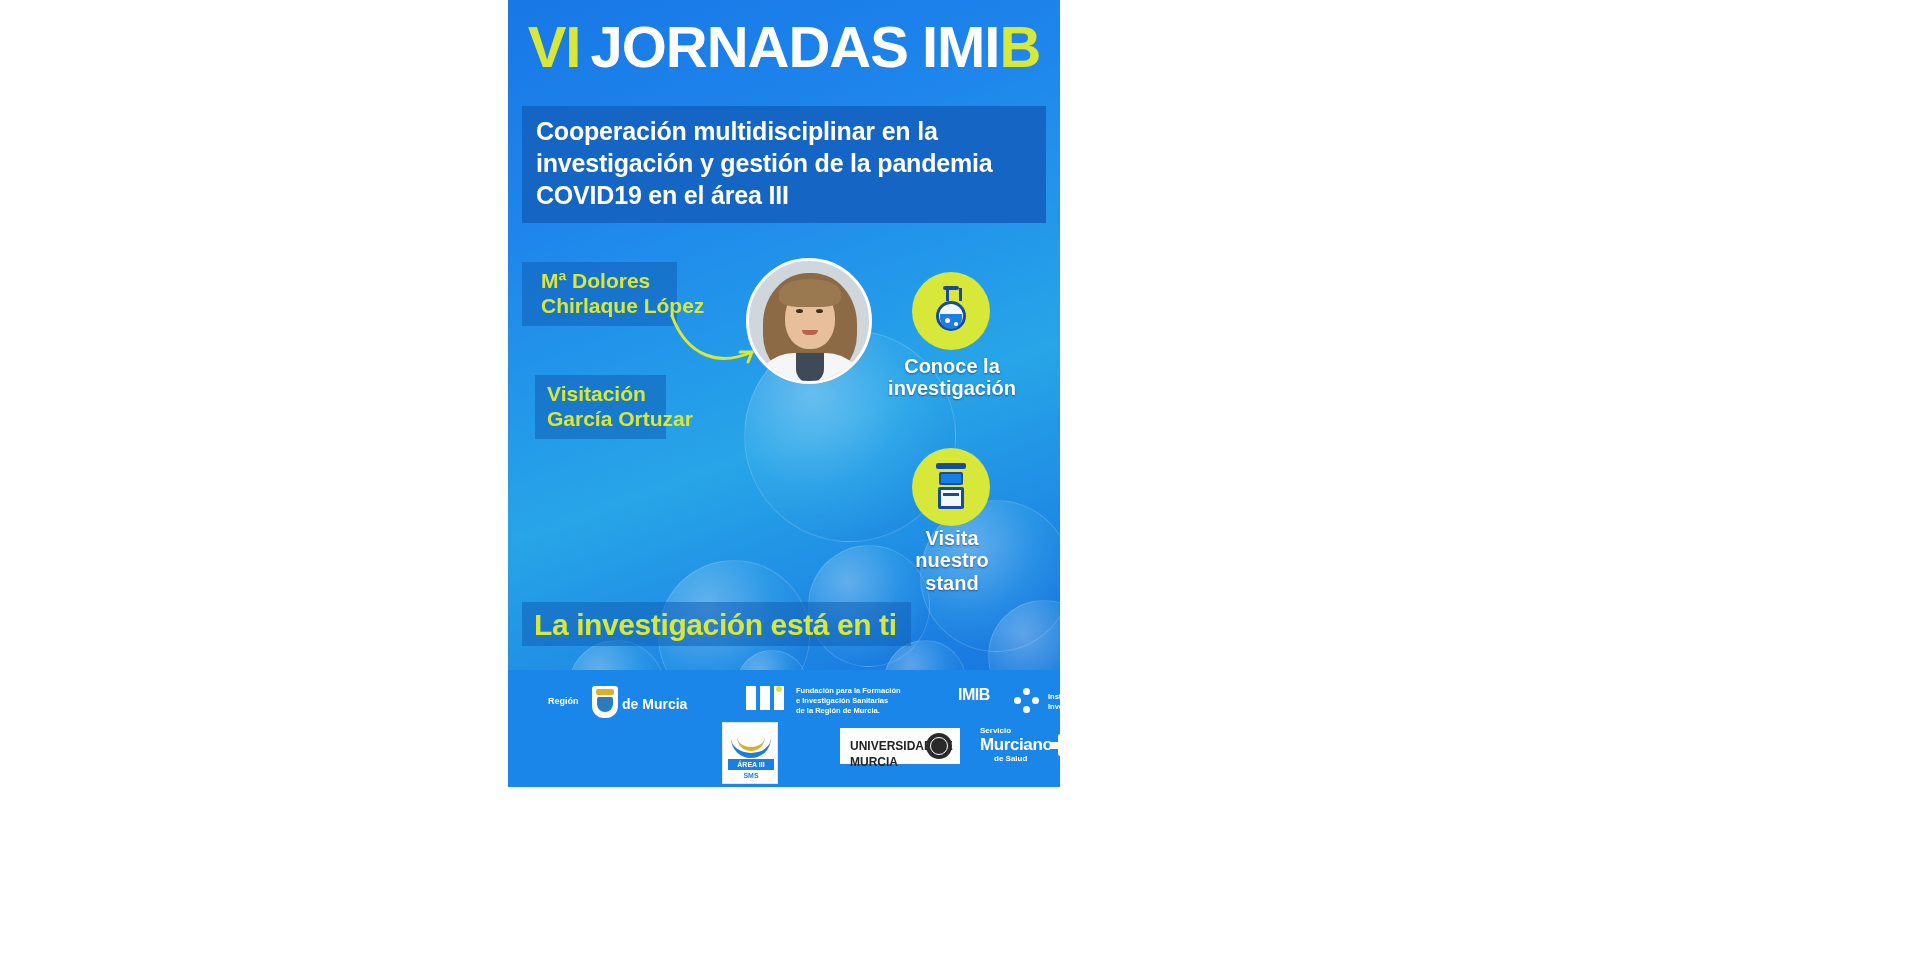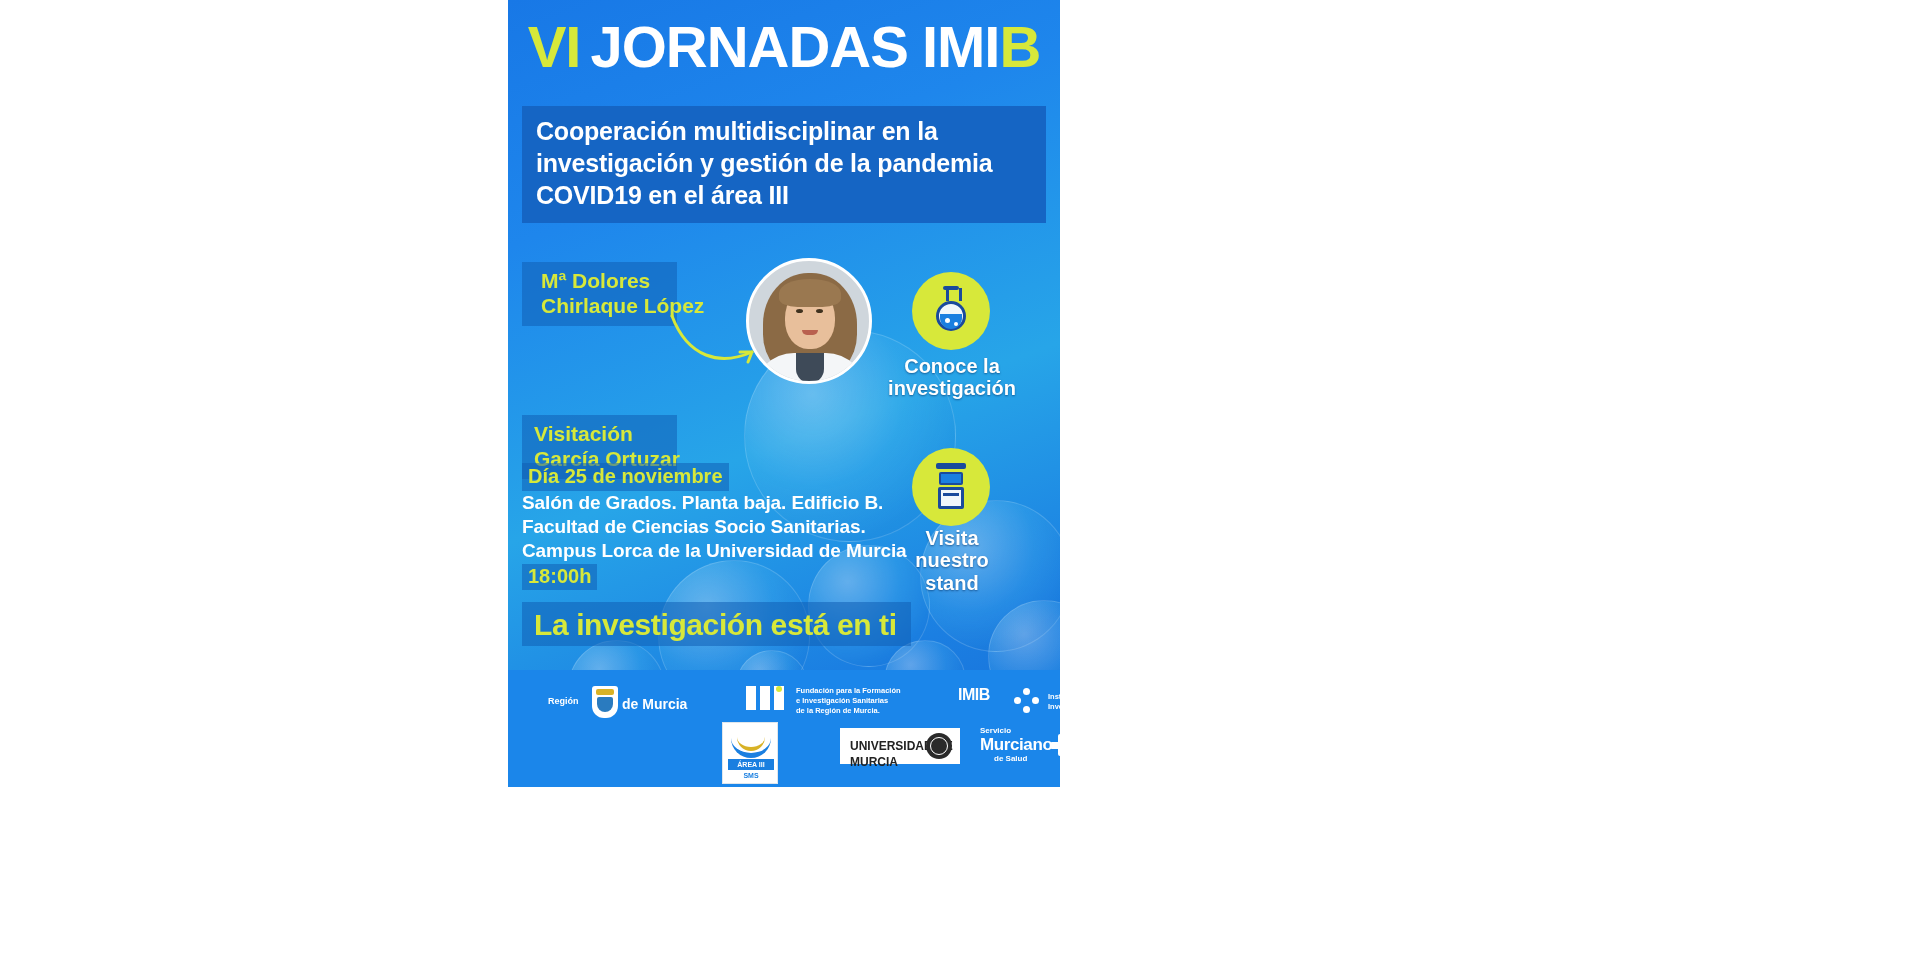--- a/index.html
+++ b/index.html
@@ -81,21 +81,21 @@
     box-sizing: border-box;
   }
   .speaker-box .nm {
     color: #d7e83a;
     font-weight: 800;
     font-size: 21px;
     line-height: 1.2;
     white-space: nowrap;
   }
   #speaker-1 { left: 14px; top: 262px; width: 155px; padding-left: 19px; }
-  #speaker-2 { left: 14px; top: 375px; width: 155px; margin-top: 40px; }
+  #speaker-2 { left: 27px; top: 375px; width: 131px; }
 
   
   #portrait {
     position: absolute;
     left: 238px; top: 258px;
     width: 126px; height: 126px;
     border-radius: 50%;
     overflow: hidden;
     border: 3px solid #ffffff;
     box-sizing: border-box;
@@ -320,27 +320,20 @@
       <div class="base"></div>
       <div class="slot"></div>
     </div>
   </div>
   <div class="icon-cap" id="cap-visita">
     <div>Visita</div>
     <div>nuestro</div>
     <div>stand</div>
   </div>
 
-  <div id="details">
-    <div class="date-hl">Día 25 de noviembre</div>
-    <div class="det-line">Salón de Grados. Planta baja. Edificio B.</div>
-    <div class="det-line">Facultad de Ciencias Socio Sanitarias.</div>
-    <div class="det-line">Campus Lorca de la Universidad de Murcia</div>
-    <div class="time-hl">18:00h</div>
-  </div>
 
   <div id="slogan">La investigación está en ti</div>
 
   <div id="footer">
 
     <div class="logo" id="logo-region">
       <div class="lbl t1">Región</div>
       <div class="crest">
         <div class="crown"></div>
           <div class="body"></div>

